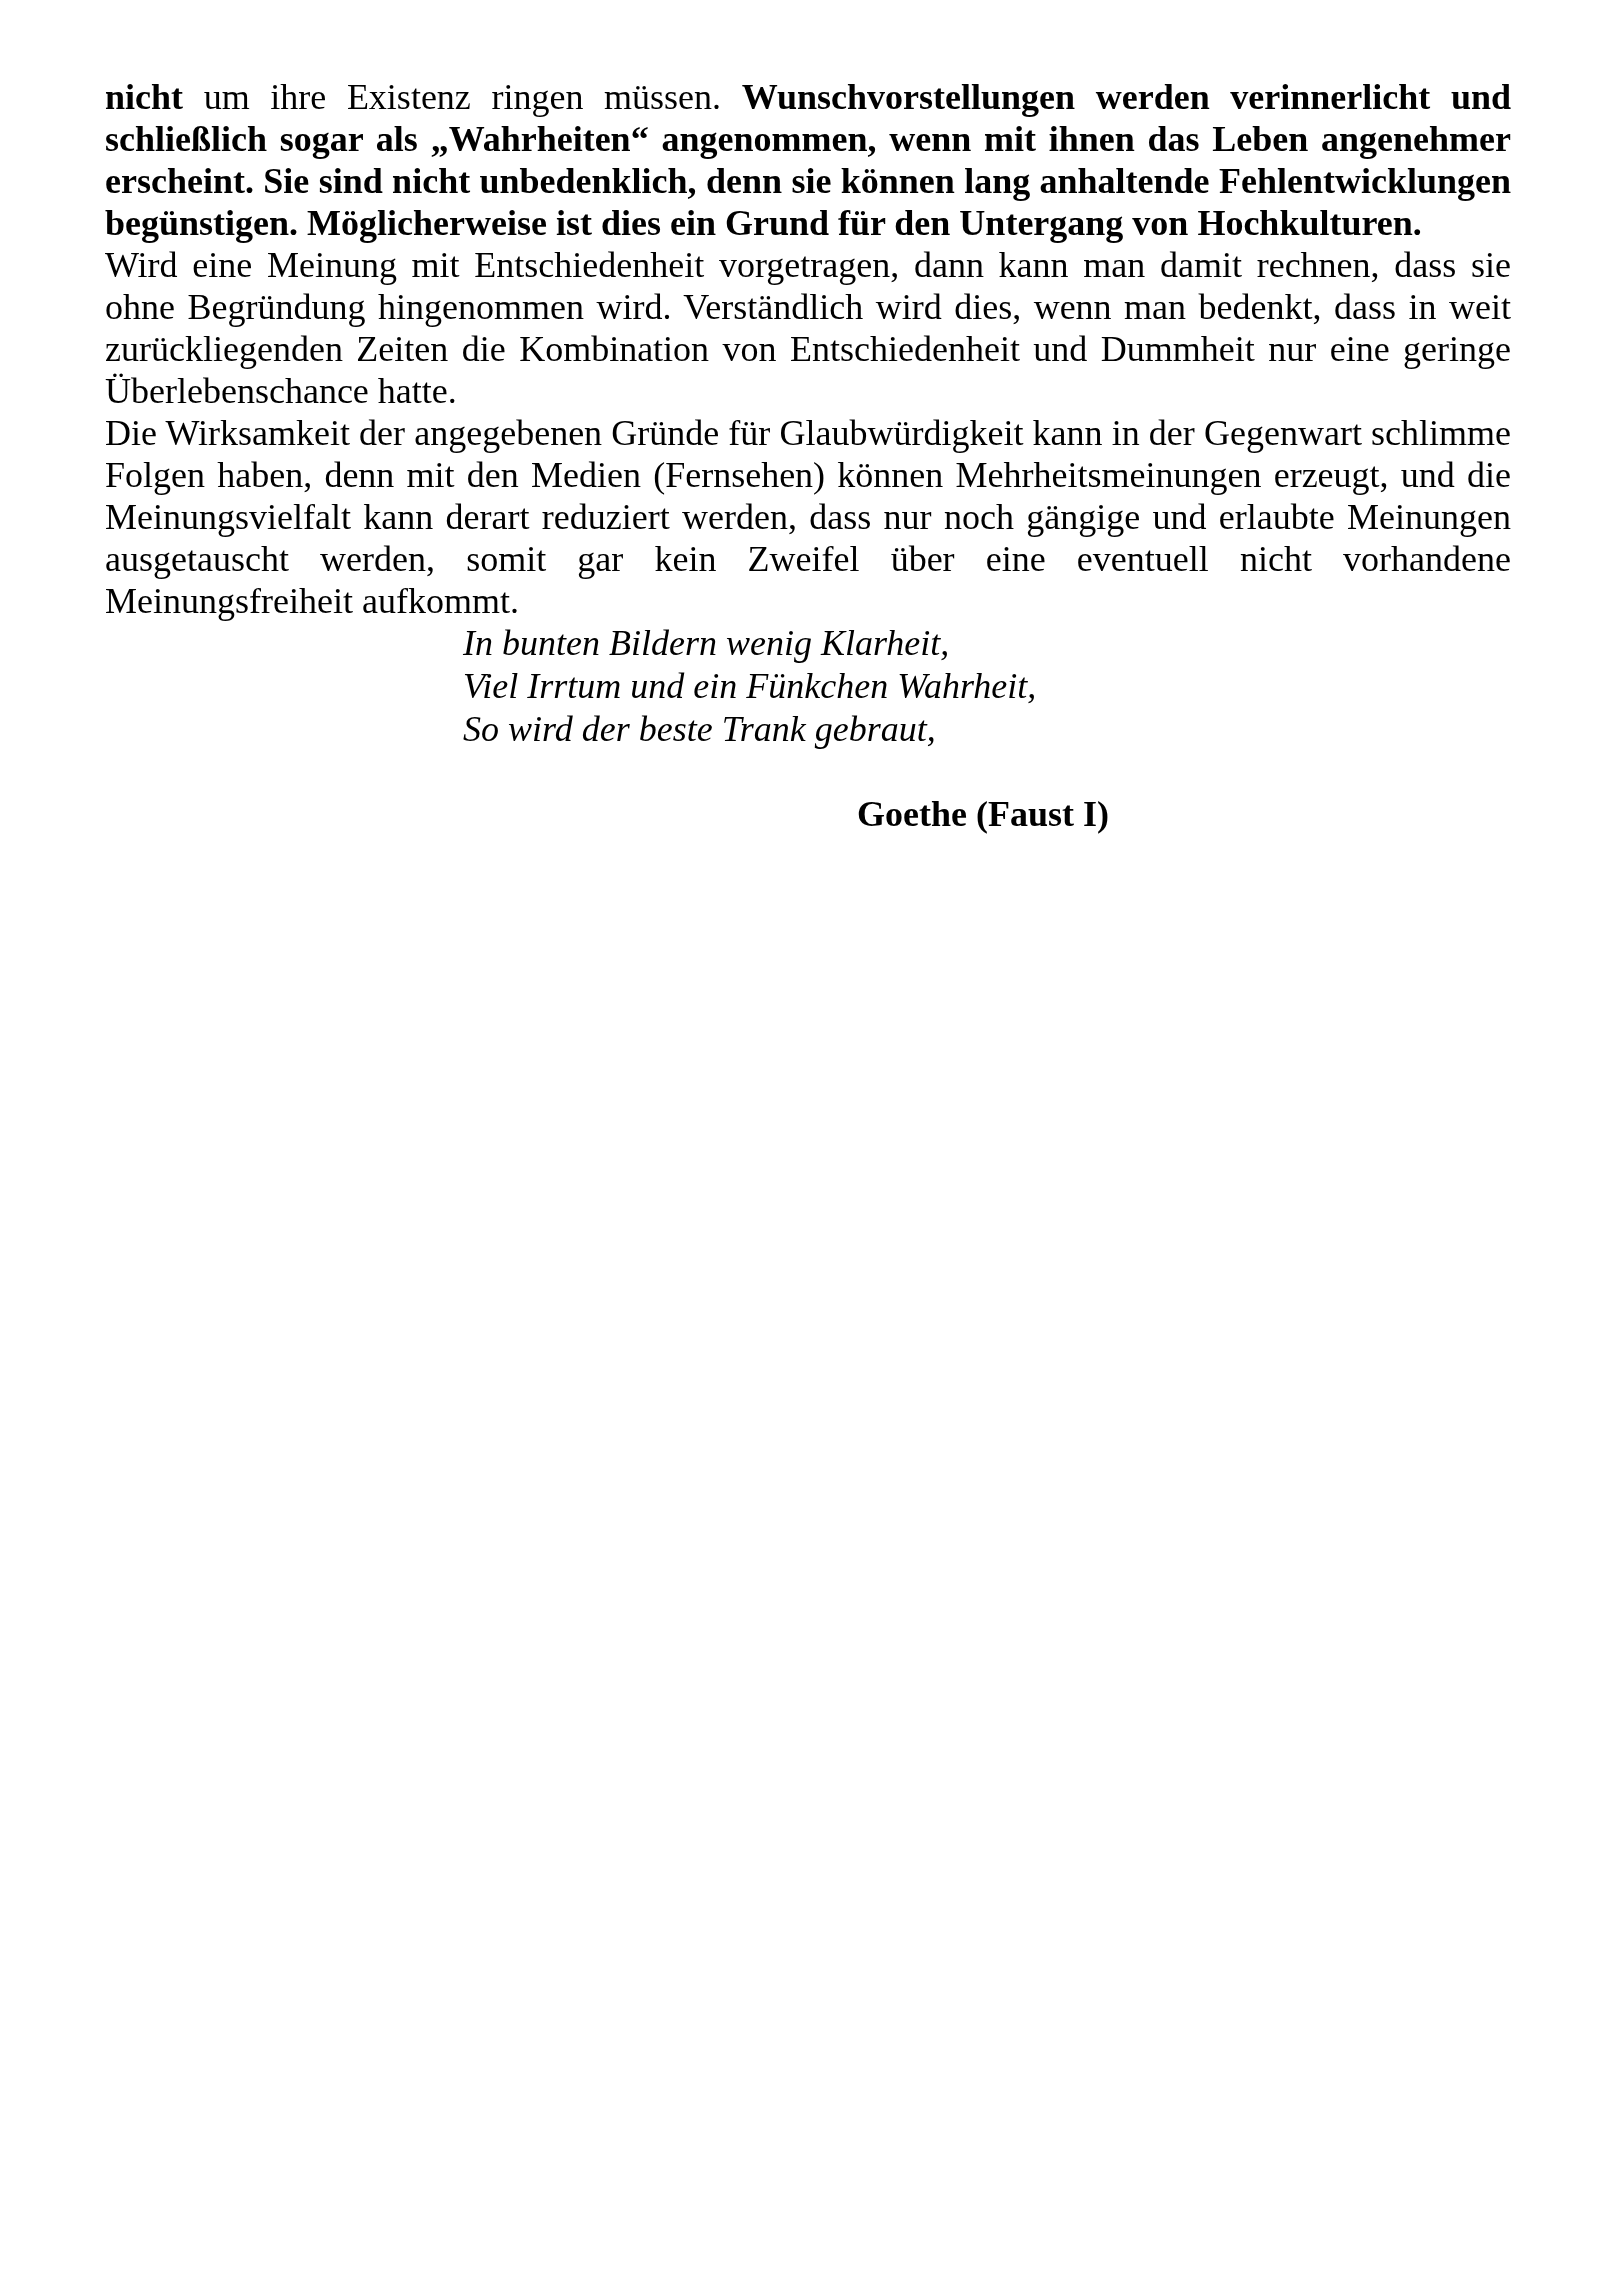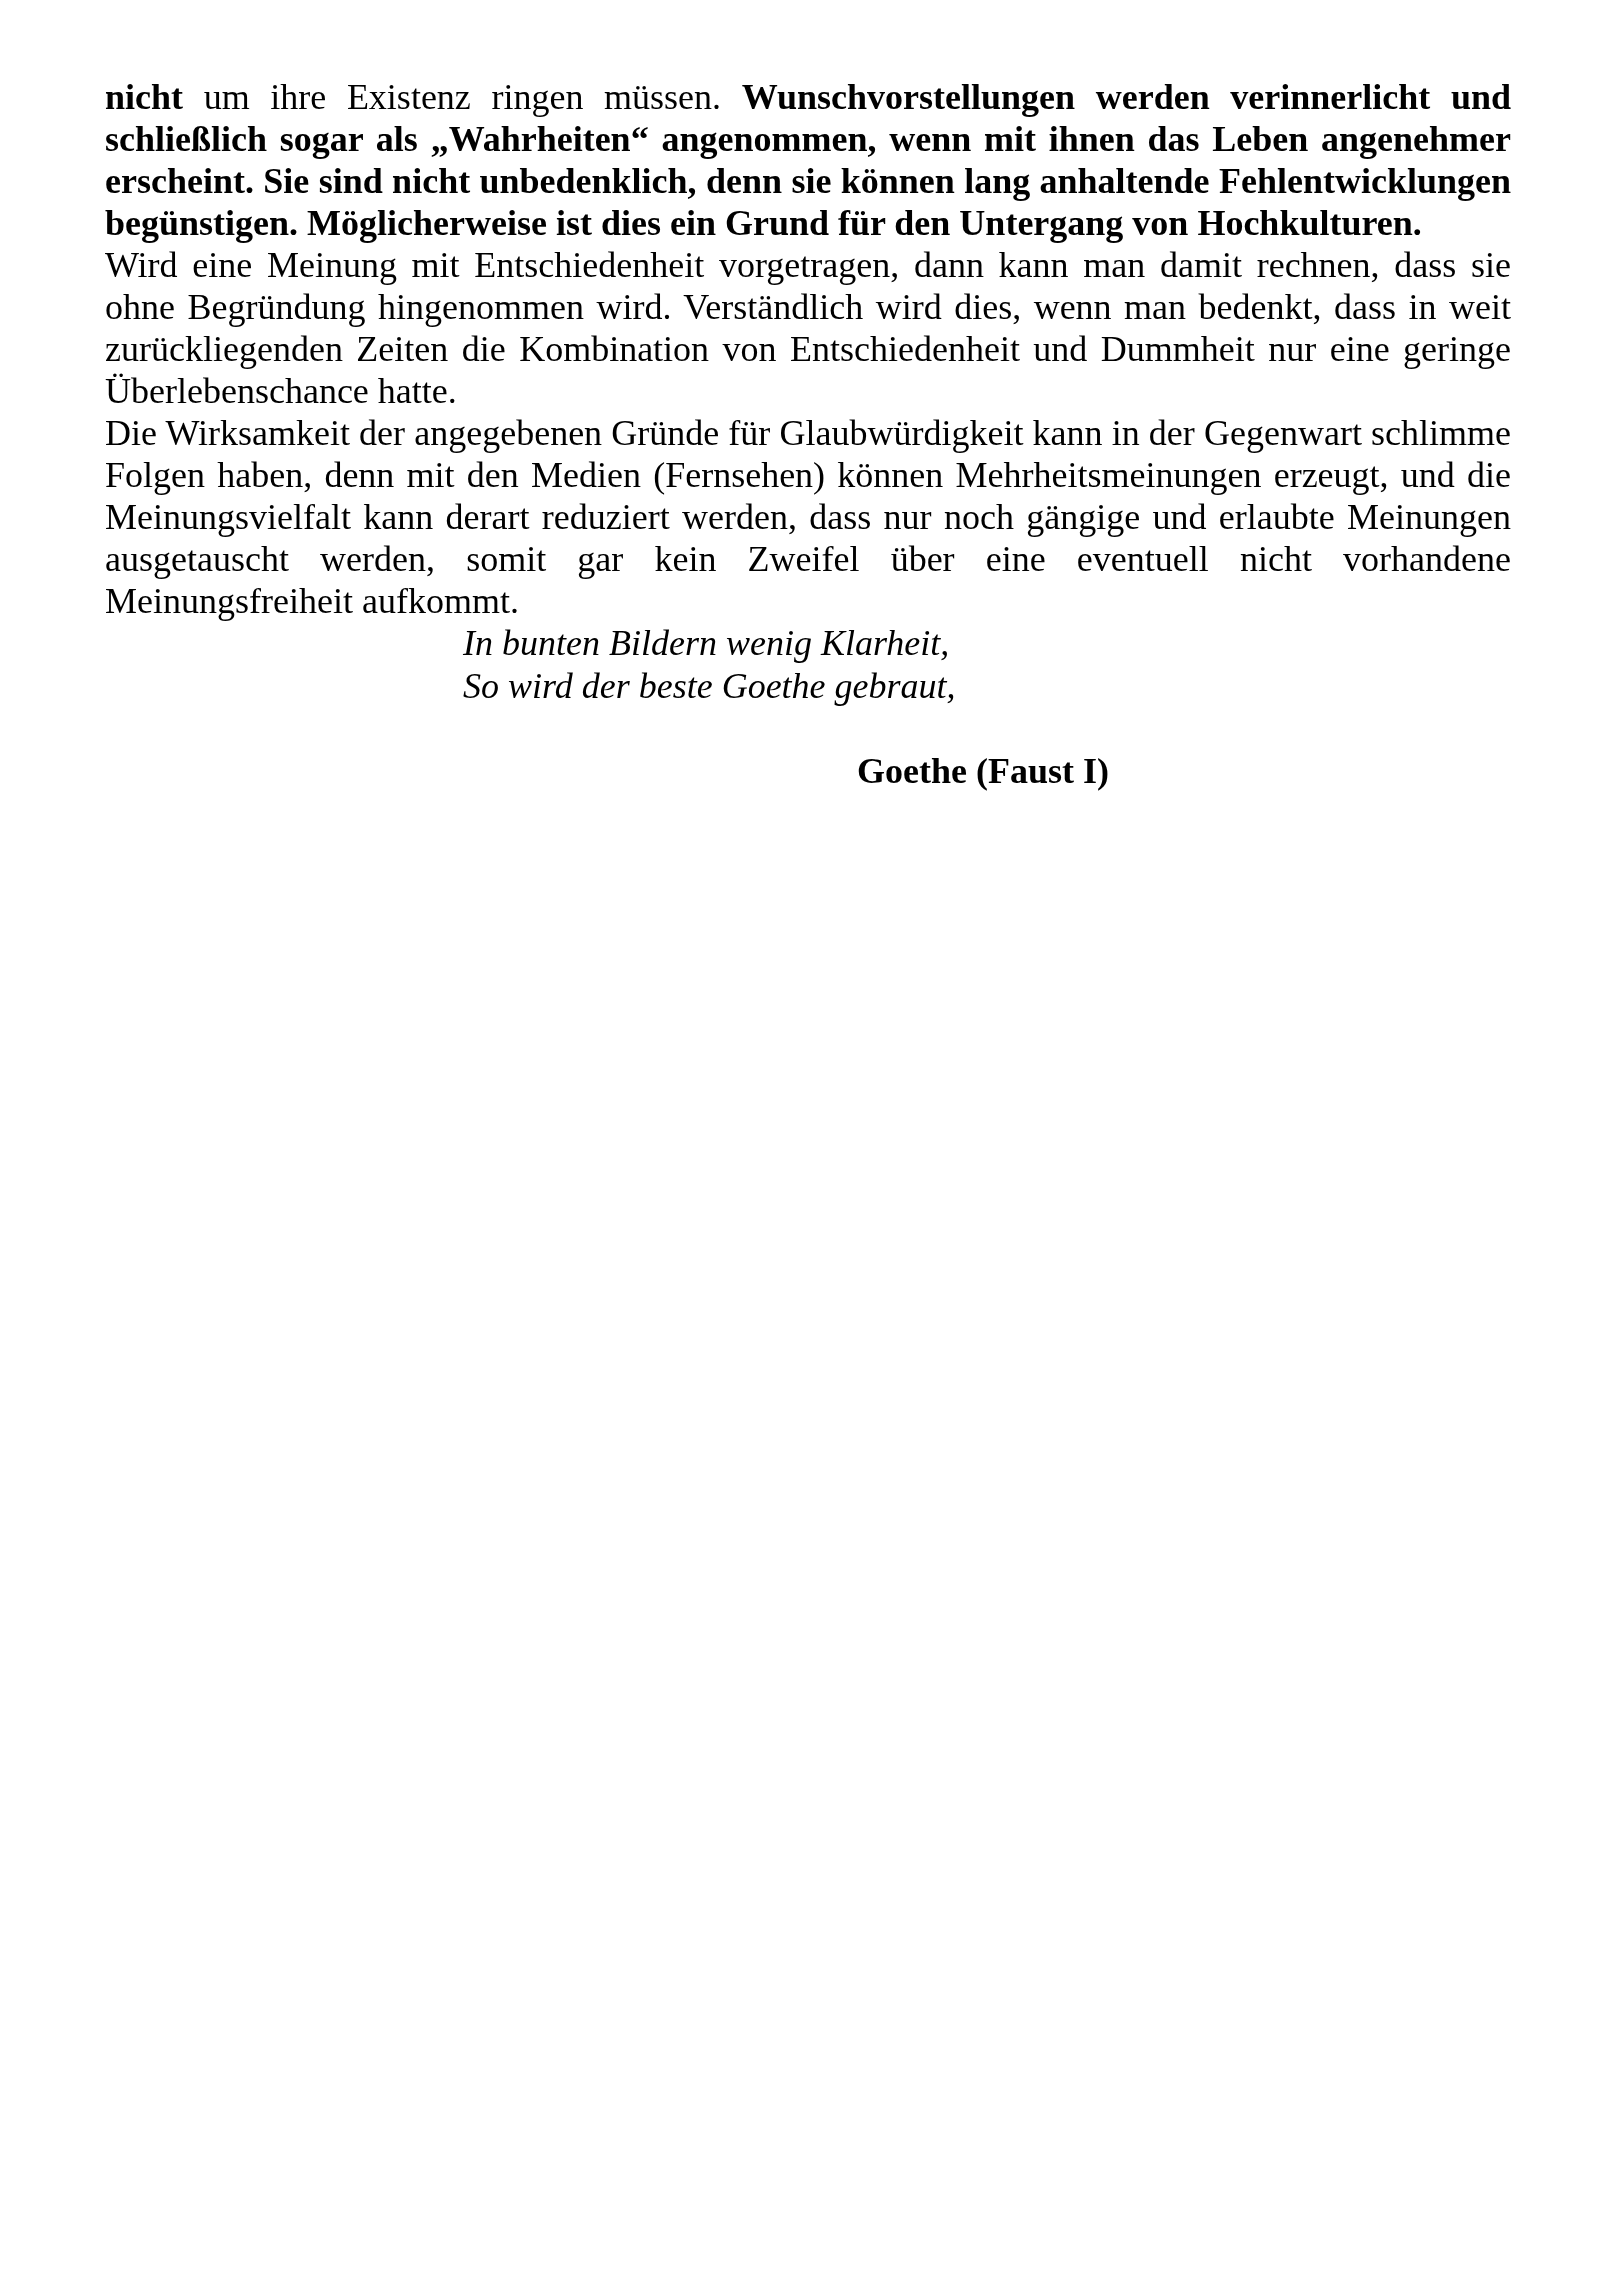--- a/index.html
+++ b/index.html
@@ -66,19 +66,20 @@
 
 <div class="page">
   <div class="content">
     <div>
         <p class="body-paragraph"><span class="run-bold">nicht</span><span class="run-regular"> um ihre Existenz ringen müssen. </span><span class="run-bold">Wunschvorstellungen werden verinnerlicht und schließlich sogar als „Wahrheiten“ angenommen, wenn mit ihnen das Leben angenehmer erscheint. Sie sind nicht unbedenklich, denn sie können lang anhaltende Fehlentwicklungen begünstigen. Möglicherweise ist dies ein Grund für den Untergang von Hochkulturen.</span></p>
         <p class="body-paragraph"><span class="run-regular">Wird eine Meinung mit Entschiedenheit vorgetragen, dann kann man damit rechnen, dass sie ohne Begründung hingenommen wird. Verständlich wird dies, wenn man bedenkt, dass in weit zurückliegenden Zeiten die Kombination von Entschiedenheit und Dummheit nur eine geringe Überlebenschance hatte.</span></p>
         <p class="body-paragraph"><span class="run-regular">Die Wirksamkeit der angegebenen Gründe für Glaubwürdigkeit kann in der Gegenwart schlimme Folgen haben, denn mit den Medien (Fernsehen) können Mehrheitsmeinungen erzeugt, und die Meinungsvielfalt kann derart reduziert werden, dass nur noch gängige und erlaubte Meinungen ausgetauscht werden, somit gar kein Zweifel über eine eventuell nicht vorhandene Meinungsfreiheit aufkommt.</span></p>
       </div>
     <div class="poem">
         <div class="poem-line">In bunten Bildern wenig Klarheit,</div>
-        <div class="poem-line">So wird der beste Goethe gebraut,</div>
+        <div class="poem-line">Viel Irrtum und ein Fünkchen Wahrheit,</div>
+        <div class="poem-line">So wird der beste Trank gebraut,</div>
       </div>
     <div class="attribution">Goethe (Faust I)</div>
   </div>
   <div class="page-number">14</div>
 </div>
 
 
 </body></html>

